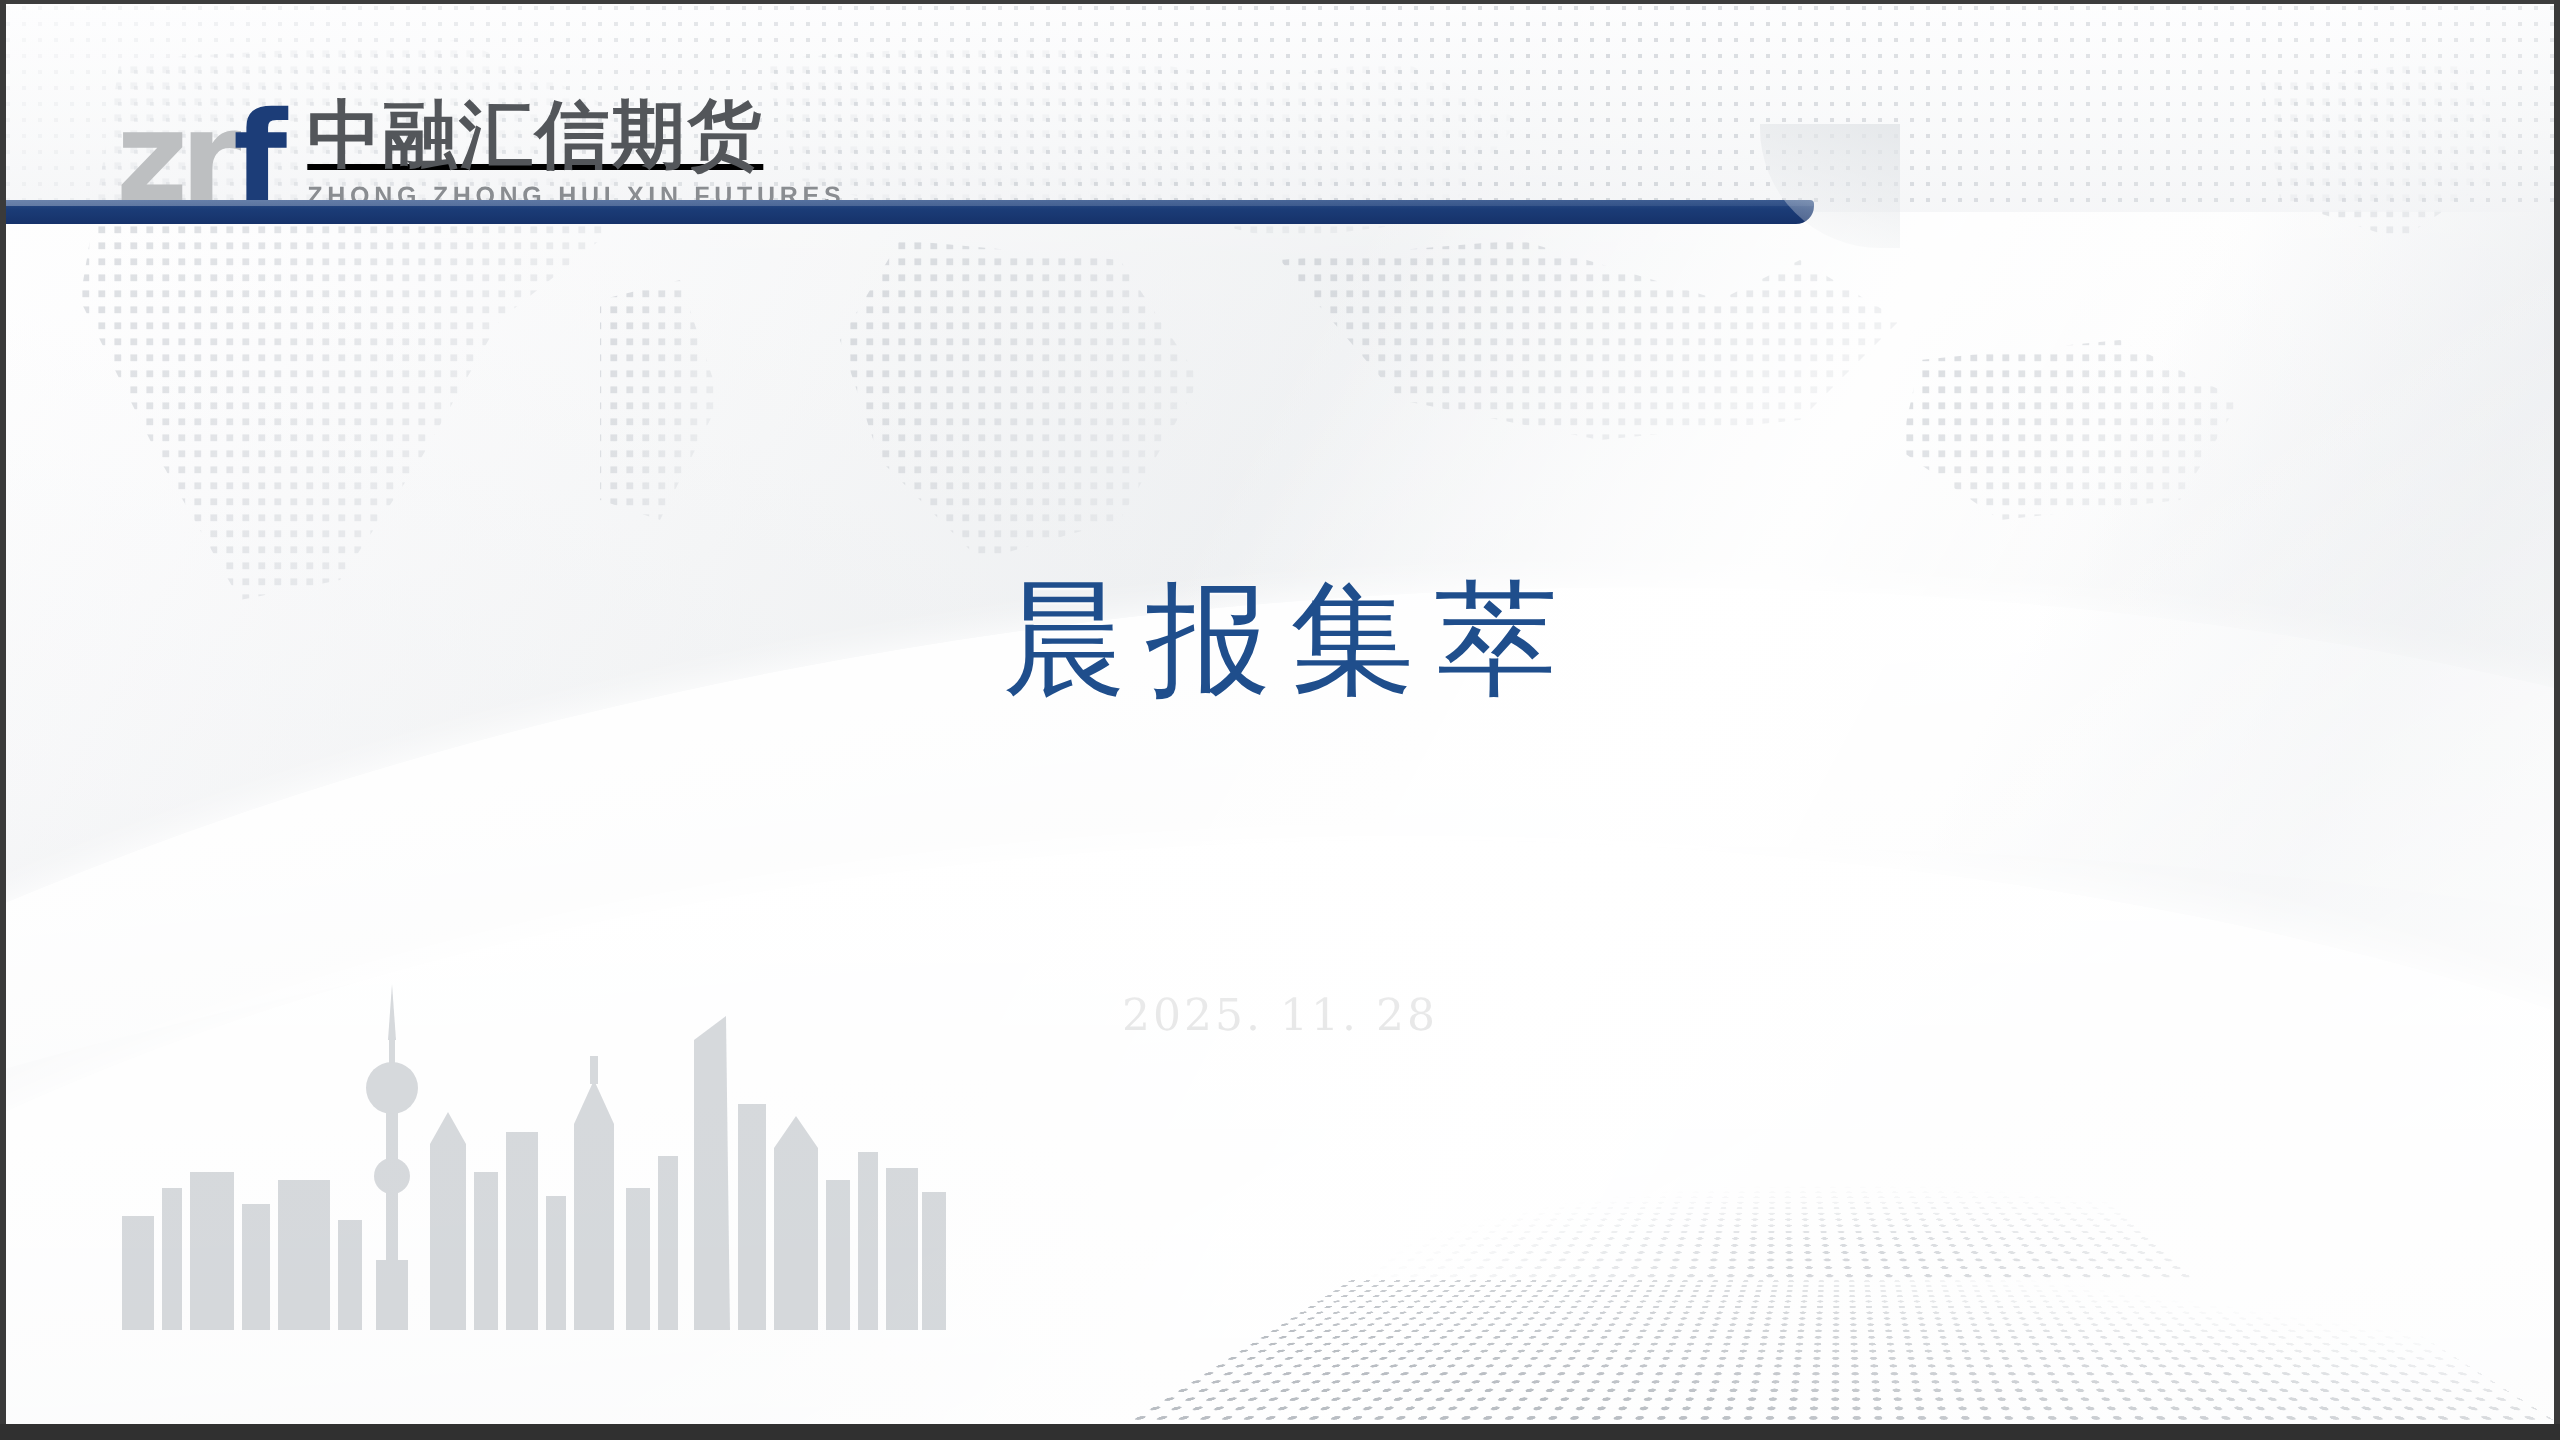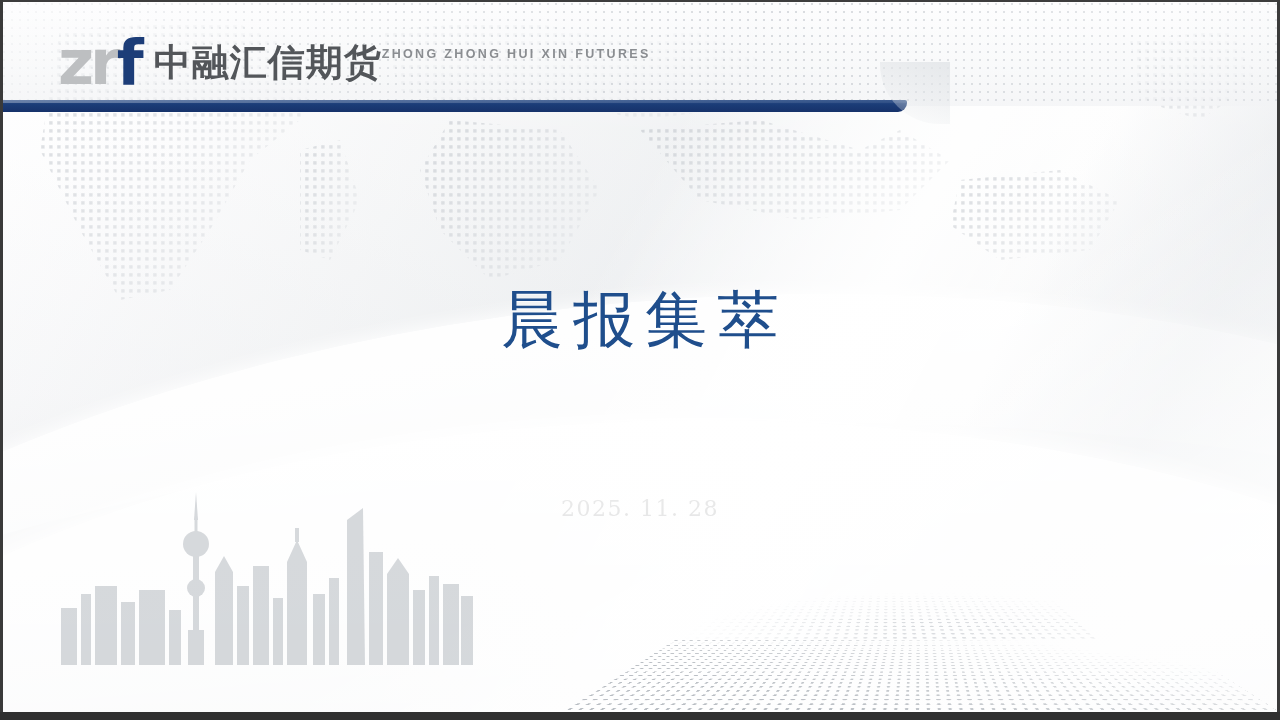--- a/index.html
+++ b/index.html
@@ -102,36 +102,37 @@
   
   .header-band {
     position: absolute;
     left: 0; top: 0;
     width: 1280px; height: 106px;
     background: linear-gradient(180deg, #fdfdfe 0%, #f7f8f9 60%, #f2f3f5 100%);
     opacity: 0.72;
   }
   .logo {
     position: absolute;
-    left: 58px; top: 38px;
+    left: 58px; top: 49px;
     display: flex;
-    align-items: center;
+    align-items: flex-end;
     gap: 14px;
+    text-decoration: underline;
   }
   .logo-mark {
     font-family: "DejaVu Sans", sans-serif;
     font-weight: 700;
     font-size: 62px;
     line-height: 0.82;
     letter-spacing: -4px;
     user-select: none;
   }
   .logo-mark .zr { color: #bdbfc1; }
   .logo-mark .f  { color: #1c3d78; }
-  .logo-words { display: flex; }
+  .logo-words { display: flex; flex-direction: column; }
   .logo-cn {
     font-family: "DejaVu Sans", "Liberation Sans", sans-serif;
     font-weight: 700;
     font-size: 37px;
     line-height: 1.05;
     color: #53565a;
     letter-spacing: 1px;
   }
   .logo-en {
     font-family: "Liberation Sans", sans-serif;

